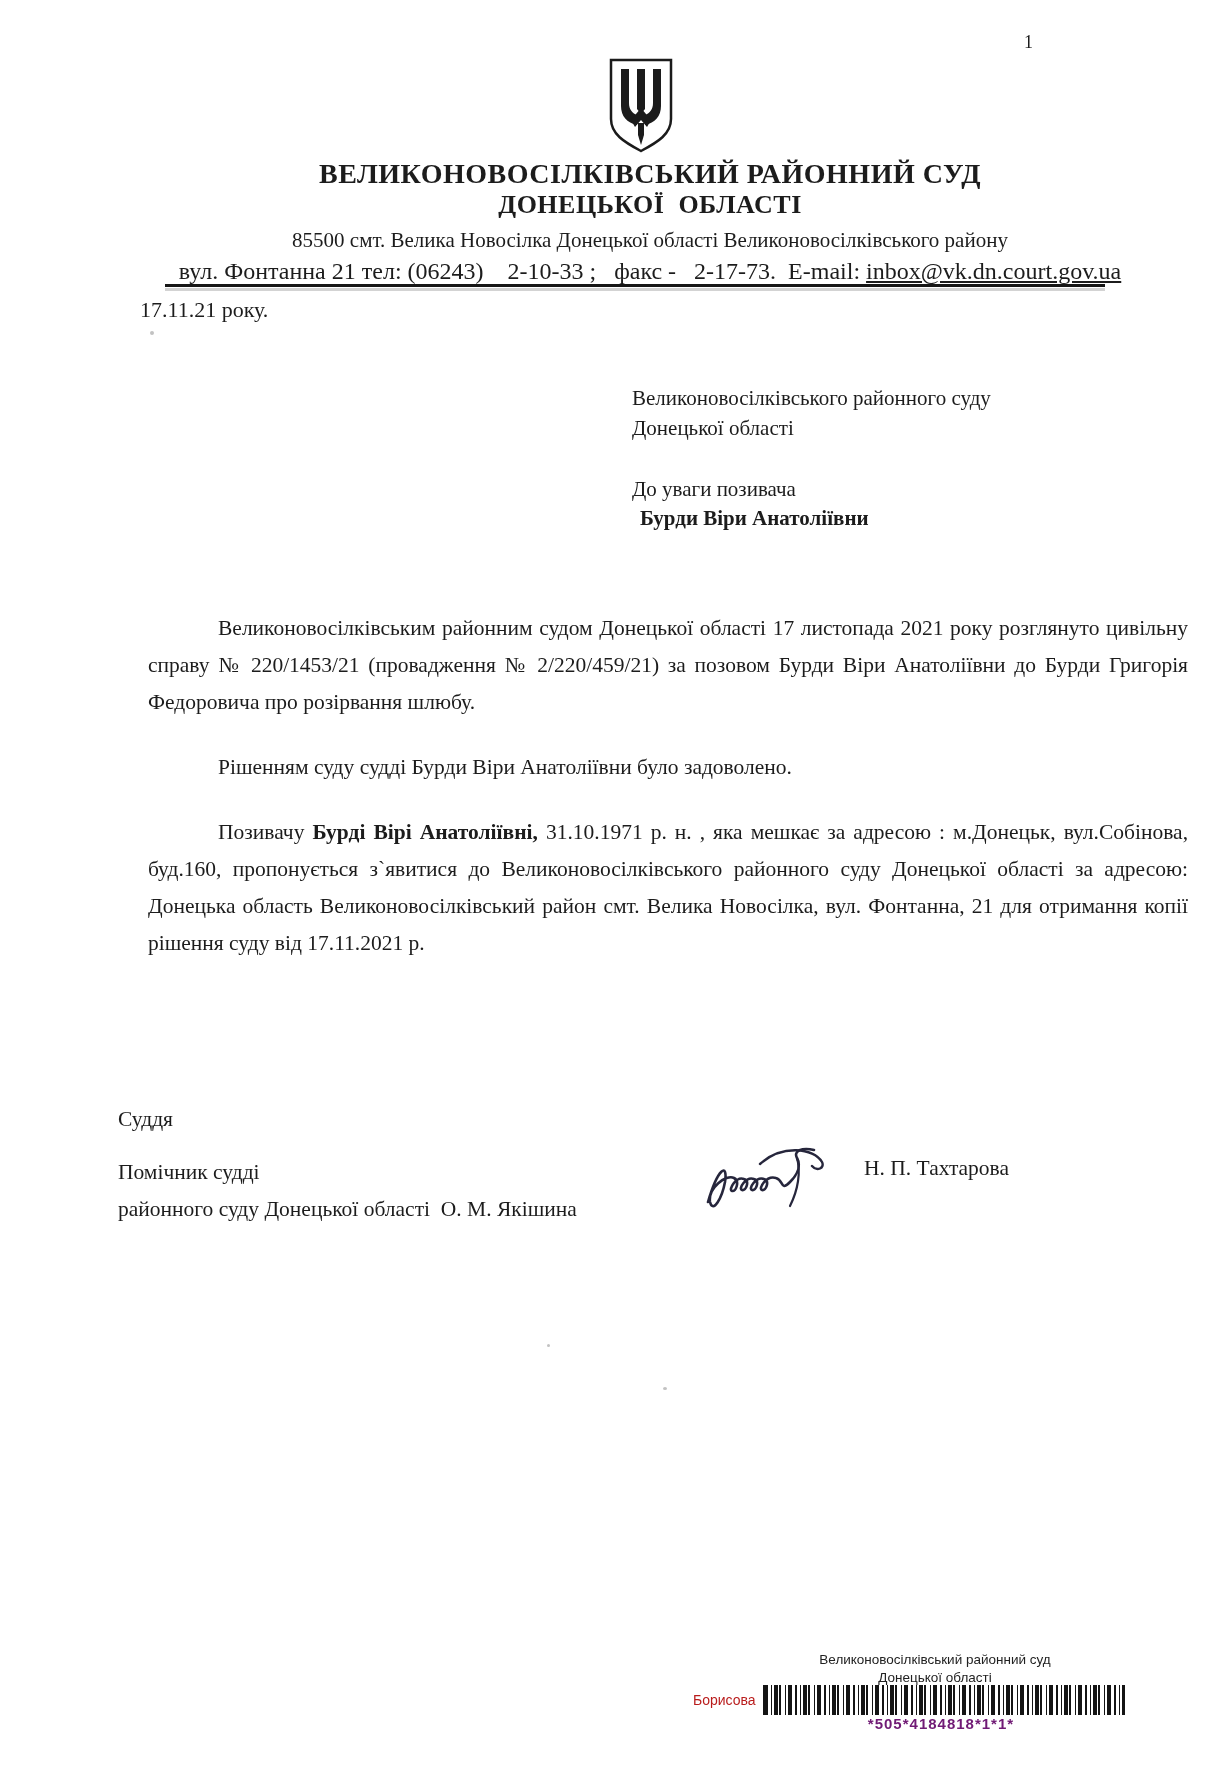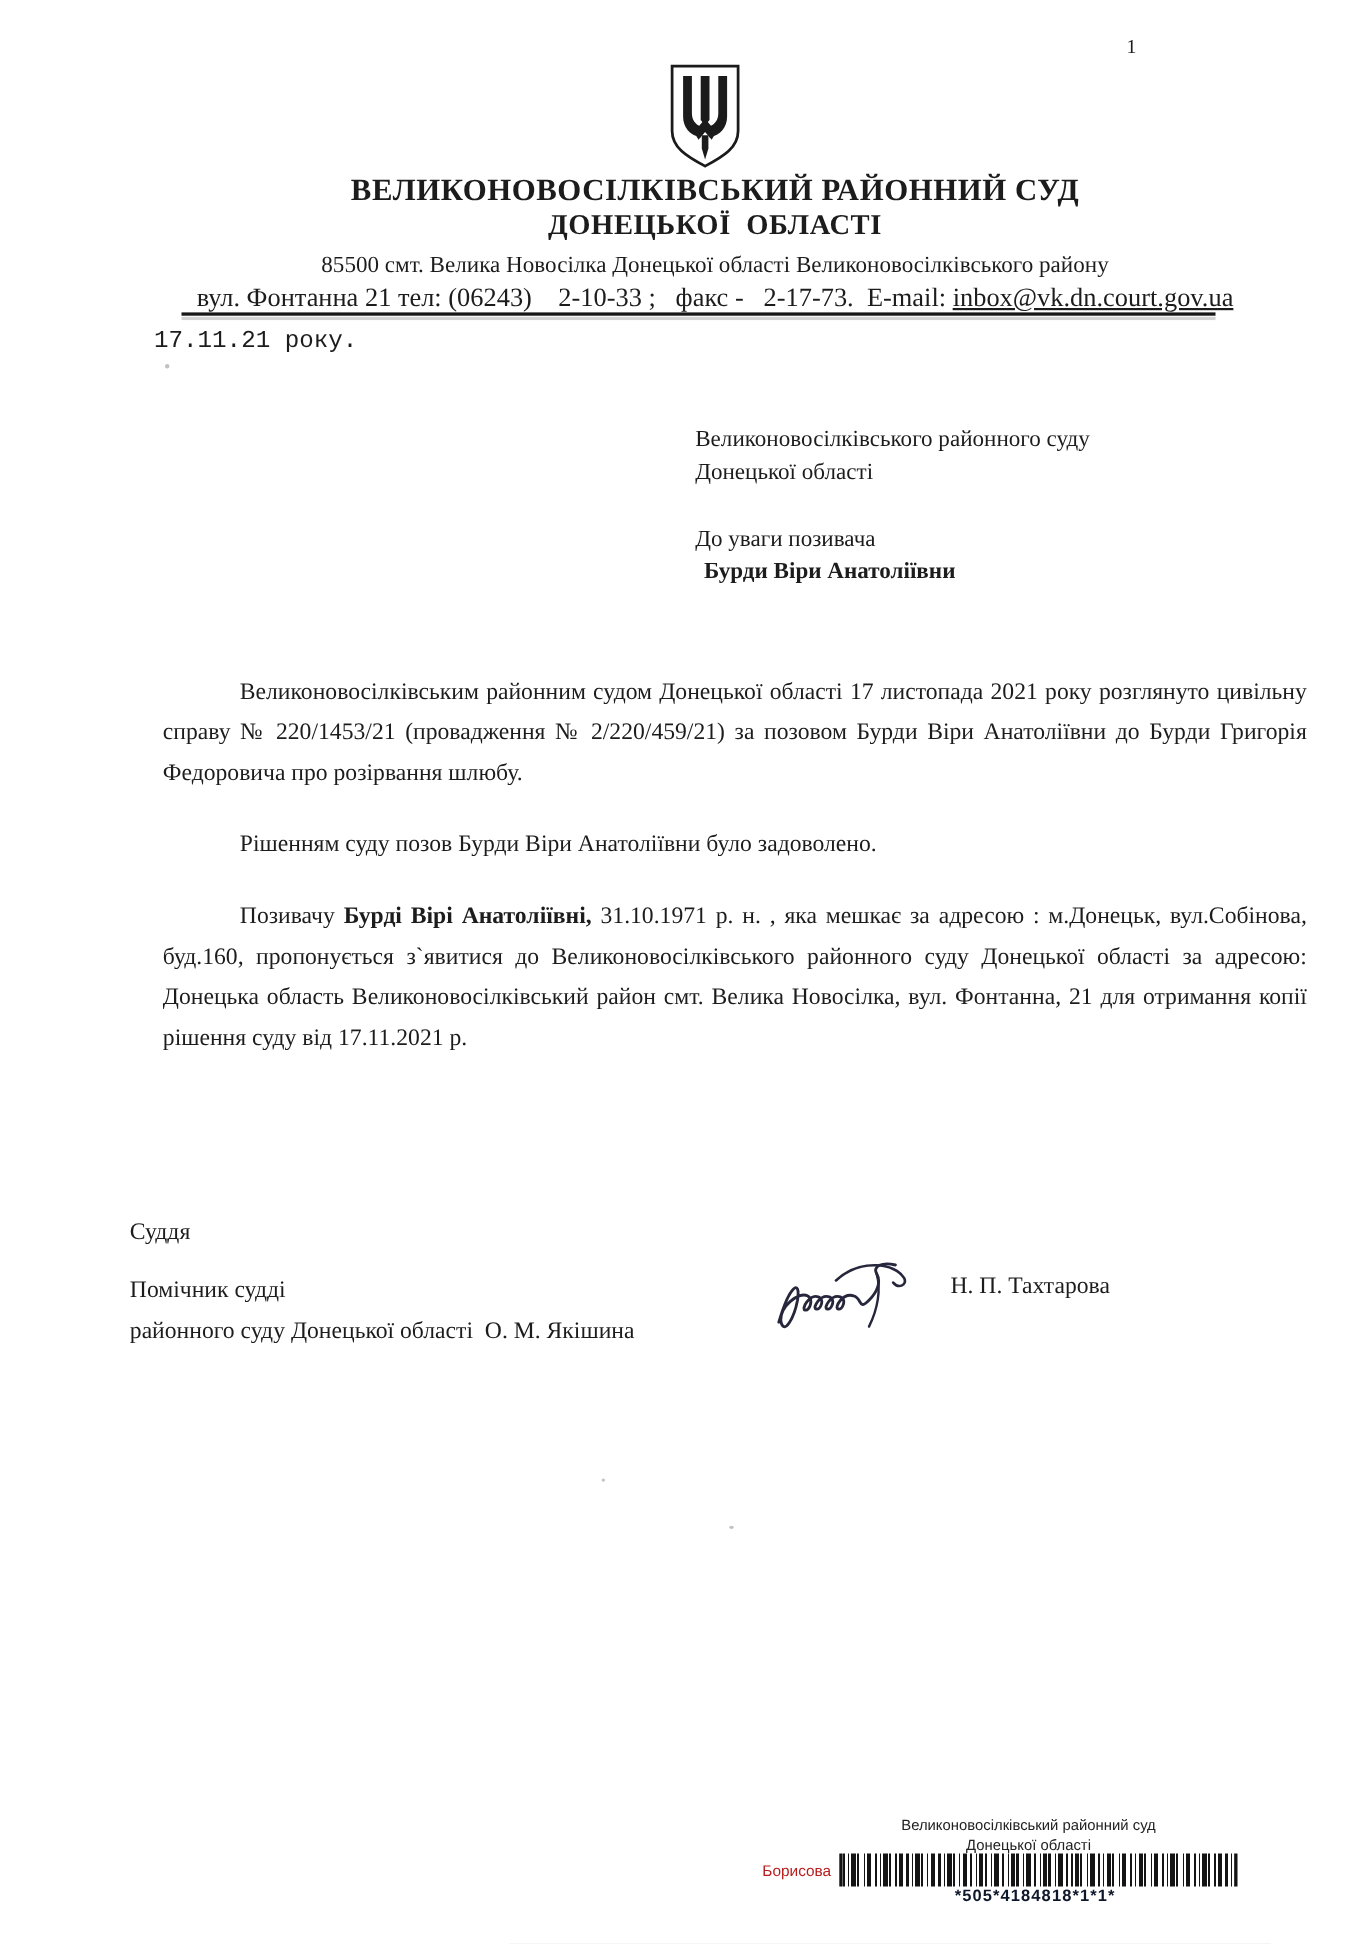--- a/index.html
+++ b/index.html
@@ -18,21 +18,21 @@
   .page-number{left:1024px;top:32px;font-size:18px;}
   .emblem{left:605px;top:56px;width:72px;height:100px;}
   .hdr-center{left:170px;width:960px;text-align:center;}
   .title1{top:158px;font-size:28px;font-weight:bold;letter-spacing:.5px;white-space:pre;}
   .title2{top:190px;font-size:26px;font-weight:bold;letter-spacing:.5px;white-space:pre;}
   .addr1{top:228px;font-size:21px;white-space:pre;}
   .addr2{top:258px;font-size:24px;white-space:pre;}
   .addr2 .email{text-decoration:underline;}
   .hdr-rule{left:165px;top:284px;width:940px;height:3px;background:#161616;box-shadow:0 4px 0 #d3d3d3;}
 
-  .date-line{left:140px;top:297px;font-size:22px;font-family:Liberation Mono, monospace;}
+  .date-line{left:140px;top:297px;font-size:22px;}
 
   
   .recipient{left:632px;top:383px;width:440px;font-size:21px;line-height:30px;}
   .recipient .attn{margin-top:32px;font-weight:normal;line-height:29px;}
   .recipient .attn2{font-weight:bold;line-height:29px;padding-left:8px;}
 
   
   .body-text{left:112px;top:610px;width:1040px;font-size:21.5px;line-height:37px;text-align:justify;margin-left:36px;}
   .body-text p{margin:0 0 28px 0;text-indent:70px;}
   .body-text .b{font-weight:bold;}
@@ -53,21 +53,21 @@
     background:repeating-linear-gradient(90deg,
       #141414 0 2px,#fff 2px 5px,
       #141414 5px 6px,#fff 6px 8px,
       #141414 8px 12px,#fff 12px 13px,
       #141414 13px 15px,#fff 15px 19px,
       #141414 19px 20px,#fff 20px 22px,
       #141414 22px 26px,#fff 26px 29px);
     border-left:3px solid #141414;border-right:3px solid #141414;
   }
   .f-number{position:absolute;left:148px;top:63px;width:356px;text-align:center;
-    font-size:15px;font-weight:bold;letter-spacing:1px;color:#0f172a;}
+    font-size:15px;font-weight:bold;letter-spacing:1px;color:#701a75;}
 
   .speck{background:#9a9a9a;border-radius:50%;opacity:.6;}
 </style>
 </head>
 <body>
 
 <div class="page">
 
   <div class="abs page-number">1</div>
 
@@ -92,21 +92,21 @@
 
   <div class="abs recipient">
     <div>Великоновосілківського районного суду</div>
     <div>Донецької області</div>
     <div class="attn">До уваги позивача</div>
     <div class="attn2">Бурди Віри Анатоліївни</div>
   </div>
 
   <div class="abs body-text">
     <p>Великоновосілківським районним судом Донецької області 17 листопада 2021 року розглянуто цивільну справу № 220/1453/21 (провадження № 2/220/459/21) за позовом Бурди Віри Анатоліївни до Бурди Григорія Федоровича про розірвання шлюбу.</p>
-    <p>Рішенням суду позов Бурди Віри Анатоліївни було задоволено.</p>
+    <p>Рішенням суду судді Бурди Віри Анатоліївни було задоволено.</p>
     <p><span>Позивачу </span><span class="b">Бурді Вірі Анатоліївні,</span><span> 31.10.1971 р. н. , яка мешкає за адресою : м.Донецьк, вул.Собінова, буд.160, пропонується з`явитися до Великоновосілківського районного суду Донецької області за адресою: Донецька область Великоновосілківський район смт. Велика Новосілка, вул. Фонтанна, 21 для отримання копії рішення суду від 17.11.2021 р.</span></p>
   </div>
 
   <div class="abs sig-block">
     <div>Суддя</div>
     <div>районного суду Донецької області  О. М. Якішина</div>
   </div>
   <div class="abs sig-assistant">Помічник судді</div>
 
   <svg class="abs sig-scrawl" viewBox="0 0 165 100" xmlns="http://www.w3.org/2000/svg" aria-hidden="true">

